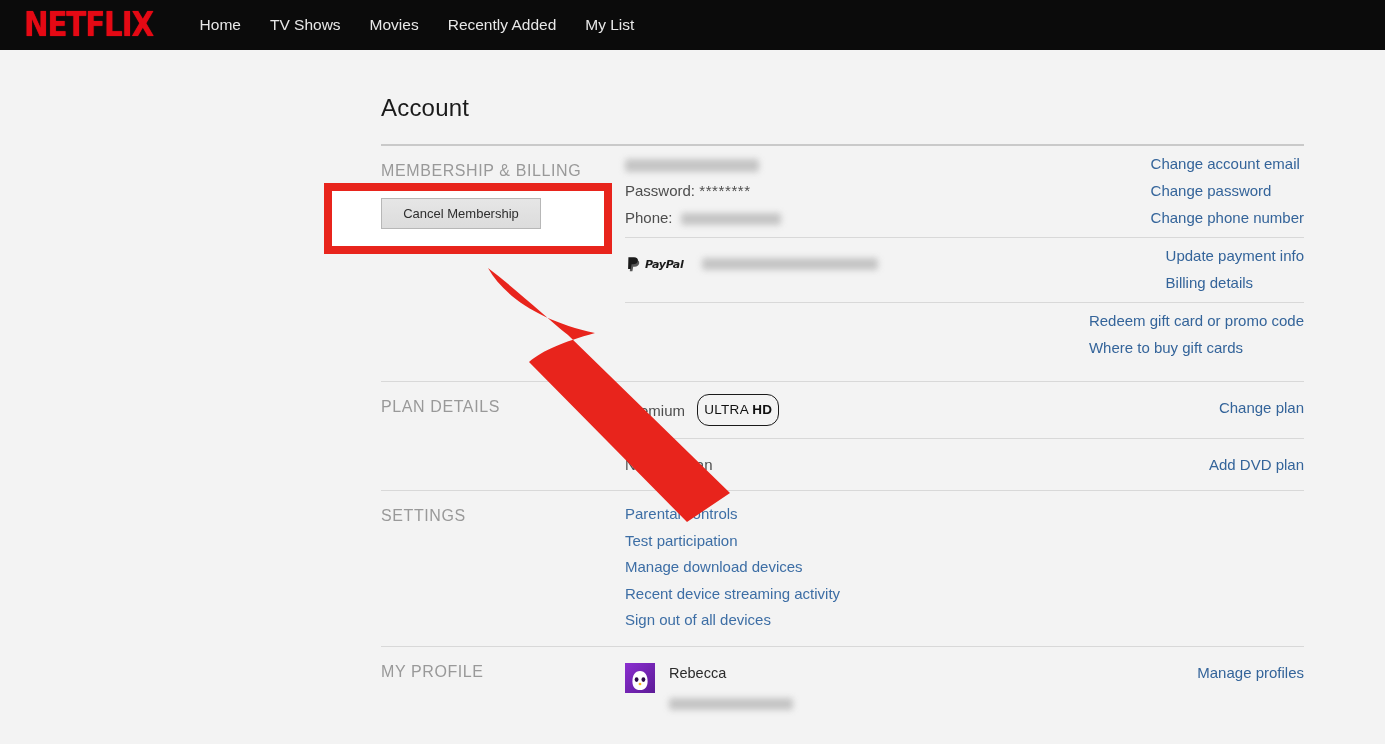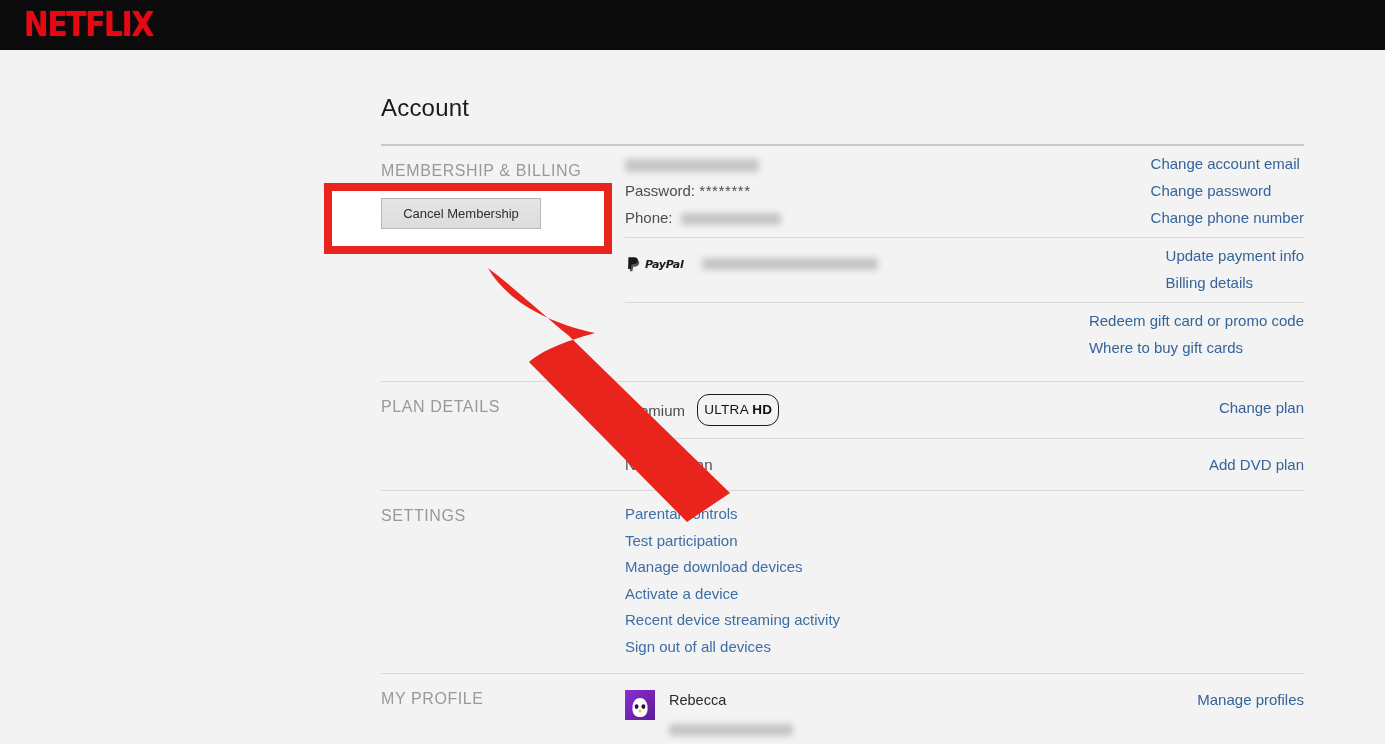--- a/index.html
+++ b/index.html
@@ -145,20 +145,27 @@
     width: 177px; height: 31px;
     z-index: 6;
   }
   #arrow { position: absolute; left: 455px; top: 250px; z-index: 4; pointer-events: none; }
 </style>
 </head>
 <body>
 
 <div id="topnav">
   <div id="brand">NETFLIX</div>
+  <nav id="navlinks">
+    <a href="#">Home</a>
+    <a href="#">TV Shows</a>
+    <a href="#">Movies</a>
+    <a href="#">Recently Added</a>
+    <a href="#">My List</a>
+  </nav>
 </div>
 
 <div id="page">
   <div id="content">
 
     <h1 id="page-title">Account</h1>
     <div class="top-rule"></div>
 
     <div class="section">
       <div class="sec-label">MEMBERSHIP &amp; BILLING</div>
@@ -242,21 +249,20 @@
     </div>
 
     <div class="thin-rule"></div>
 
     <div class="section">
       <div class="sec-label">SETTINGS</div>
       <div class="sec-body linklist" style="padding-top:10px;padding-bottom:12px">
         <a href="#">Parental controls</a>
         <a href="#">Test participation</a>
         <a href="#">Manage download devices</a>
-        <a href="#">Activate a device</a>
         <a href="#">Recent device streaming activity</a>
         <a href="#">Sign out of all devices</a>
       </div>
     </div>
 
     <div class="thin-rule"></div>
 
     <div class="section">
       <div class="sec-label">MY PROFILE</div>
       <div class="sec-body">

